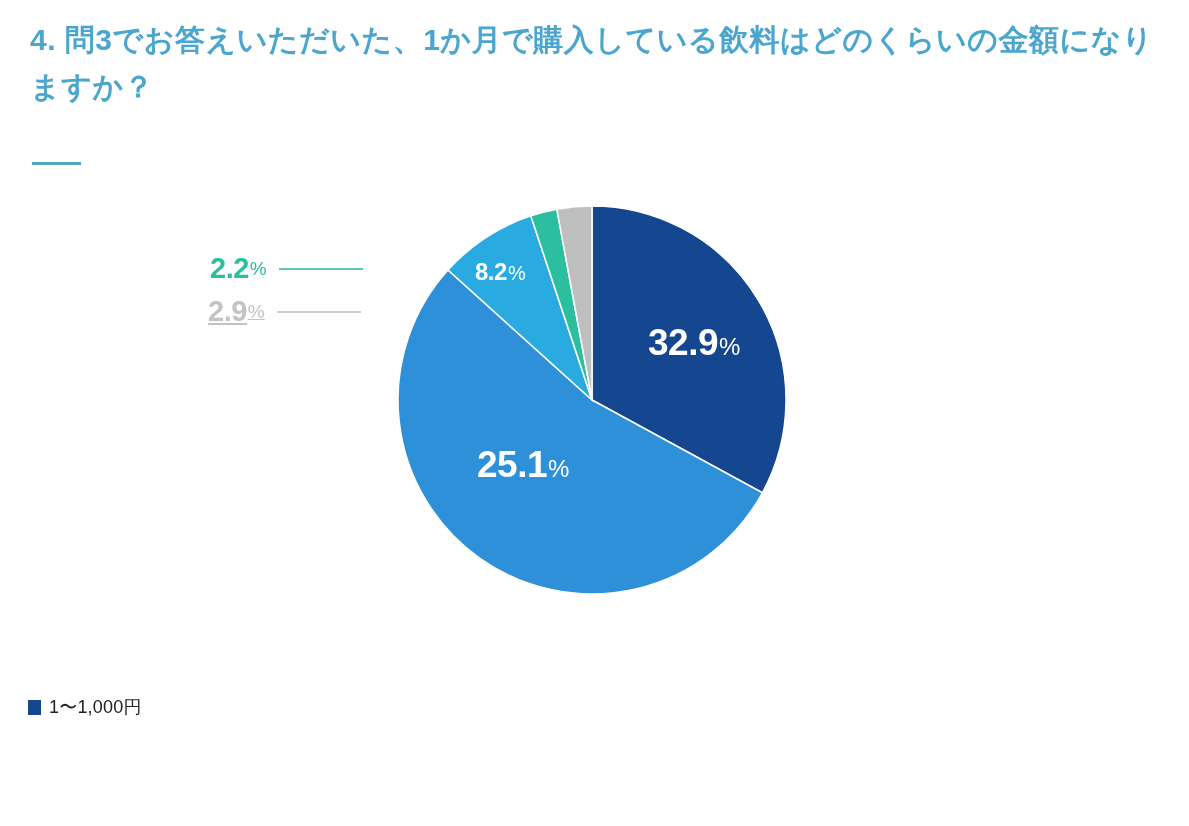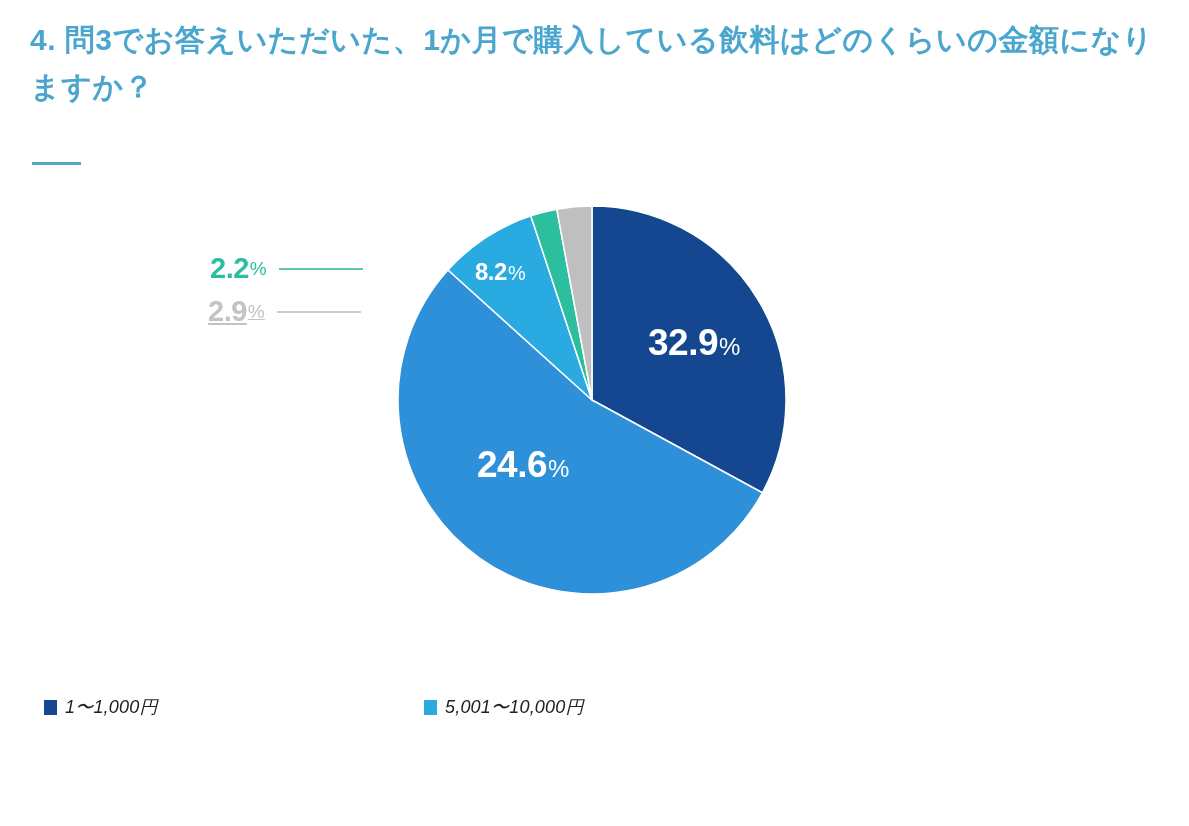--- a/index.html
+++ b/index.html
@@ -107,27 +107,26 @@
   #slice-label-1 { left: 477px; top: 444px; }
   #slice-label-1 .sval { font-size: 37px; }
   #slice-label-1 .spct { font-size: 24px; }
   #slice-label-2 { left: 475px; top: 258px; }
   #slice-label-2 .sval { font-size: 24px; }
   #slice-label-2 .spct { font-size: 20px; }
 
   
   #legend {
     position: absolute;
-    left: 44px;
+    left: 28px;
     top: 694px;
     width: 1120px;
     display: grid;
     grid-template-columns: 380px 380px 360px;
     row-gap: 16px;
-    font-style: italic;
   }
   .legend-item {
     display: flex;
     align-items: center;
     height: 26px;
   }
   .legend-swatch {
     width: 13px;
     height: 15px;
     flex: 0 0 13px;
@@ -169,31 +168,27 @@
     <span class="cval" style="color: rgb(195, 195, 195);">2.9</span>
     <span class="cpct" style="color: rgb(195, 195, 195);">%</span>
     <span class="cline" style="background: rgb(205, 205, 205);"></span>
   </div>
 
   <div class="slice-label" id="slice-label-0">
     <span class="sval">32.9</span>
     <span class="spct">%</span>
   </div>
   <div class="slice-label" id="slice-label-1">
-    <span class="sval">24.6</span>
+    <span class="sval">25.1</span>
     <span class="spct">%</span>
   </div>
   <div class="slice-label" id="slice-label-2">
     <span class="sval">8.2</span>
     <span class="spct">%</span>
   </div>
 </div>
 
 <div id="legend">
     <div class="legend-item">
       <span class="legend-swatch" style="background: rgb(20, 71, 143);"></span>
       <span class="legend-label">1〜1,000円</span>
     </div>
-    <div class="legend-item">
-      <span class="legend-swatch" style="background: rgb(41, 171, 226);"></span>
-      <span class="legend-label">5,001〜10,000円</span>
-    </div>
   </div>
 
 </body></html>

